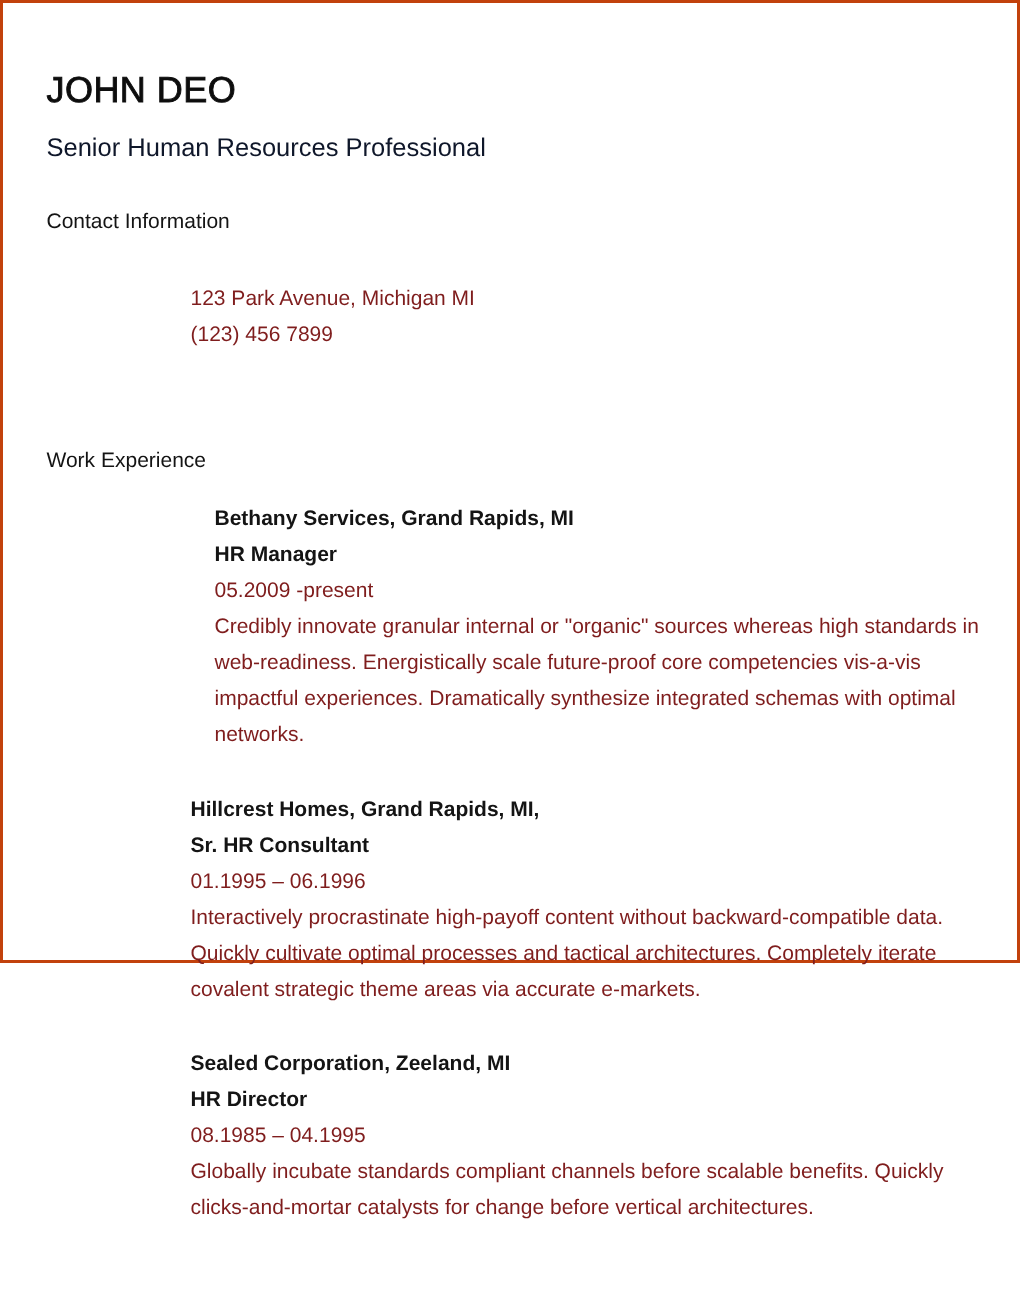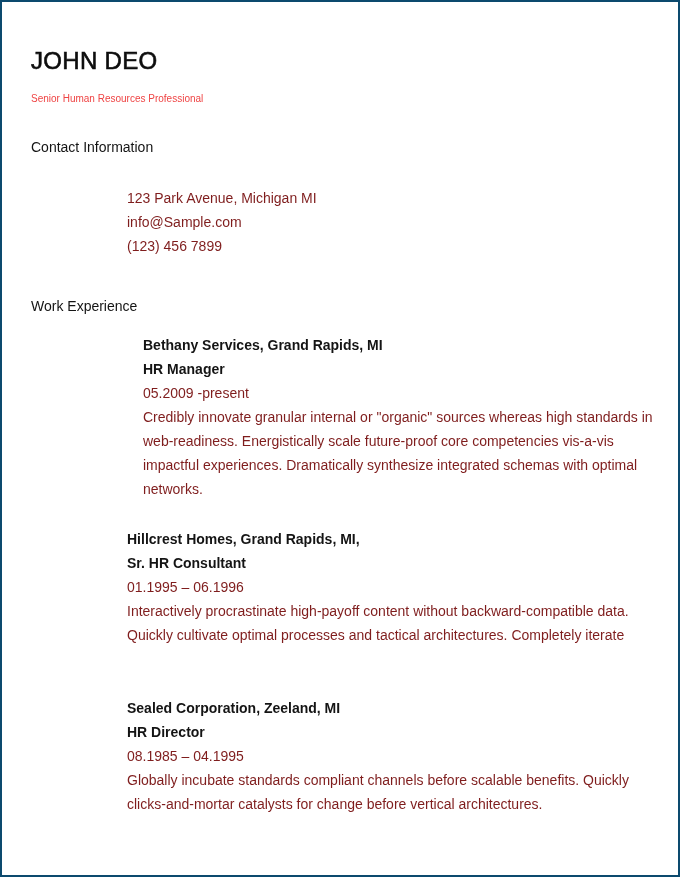--- a/index.html
+++ b/index.html
@@ -11,43 +11,43 @@
       width: 680px;
       height: 877px;
       overflow: hidden;
       font-family: "Liberation Sans", sans-serif;
       color: #1a1a1a;
     }
     .page {
       position: relative;
       box-sizing: border-box;
       width: 680px;
-      height: 877px;
-      border: 2px solid #0c4a6e;
+      height: 642px;
+      border: 2px solid #c2410c;
       background: #ffffff;
     }
     .name {
       position: absolute;
       left: 29px;
       top: 44px;
       font-size: 24px;
       line-height: 30px;
       font-weight: normal;
       color: #0d0d0d;
       letter-spacing: 0.3px;
       margin: 0;
       -webkit-text-stroke: 0.6px #0d0d0d;
     }
     .subtitle {
       position: absolute;
       left: 29px;
       top: 88px;
-      font-size: 10px;
+      font-size: 17px;
       line-height: 18px;
-      color: #ef4444;
+      color: #0f172a;
       margin: 0;
     }
     .section-heading {
       position: absolute;
       left: 29px;
       font-size: 14px;
       line-height: 18px;
       font-weight: normal;
       color: #141414;
       margin: 0;
@@ -73,21 +73,20 @@
 <body>
 
 <div class="page">
 
   <h1 class="name">JOHN DEO</h1>
   <p class="subtitle">Senior Human Resources Professional</p>
 
   <h2 class="section-heading" style="top:136px;">Contact Information</h2>
   <div class="block" style="top:184px;">
     <div class="line">123 Park Avenue, Michigan MI</div>
-    <div class="line">info@Sample.com</div>
     <div class="line">(123) 456 7899</div>
   </div>
 
   <h2 class="section-heading" style="top:283px;margin-top:12px;">Work Experience</h2>
 
   <div class="block" style="top:331px;margin-left:16px;">
     <div class="line bold">Bethany Services, Grand Rapids, MI</div>
     <div class="line bold">HR Manager</div>
     <div class="line">05.2009 -present</div>
     <div class="line">Credibly innovate granular internal or "organic" sources whereas high standards  in</div>
@@ -95,20 +94,21 @@
     <div class="line">impactful experiences. Dramatically  synthesize integrated schemas  with optimal</div>
     <div class="line">networks.</div>
   </div>
 
   <div class="block" style="top:525px;">
     <div class="line bold">Hillcrest Homes, Grand Rapids, MI,</div>
     <div class="line bold">Sr. HR Consultant</div>
     <div class="line">01.1995 – 06.1996</div>
     <div class="line">Interactively procrastinate high-payoff content without backward-compatible data.</div>
     <div class="line">Quickly cultivate optimal  processes and tactical  architectures. Completely iterate</div>
+    <div class="line">covalent strategic theme areas  via accurate  e-markets.</div>
   </div>
 
   <div class="block" style="top:694px;">
     <div class="line bold">Sealed Corporation, Zeeland, MI</div>
     <div class="line bold">HR Director</div>
     <div class="line">08.1985 – 04.1995</div>
     <div class="line">Globally incubate standards  compliant  channels before scalable benefits. Quickly</div>
     <div class="line">clicks-and-mortar catalysts  for change before vertical architectures.</div>
   </div>
 

